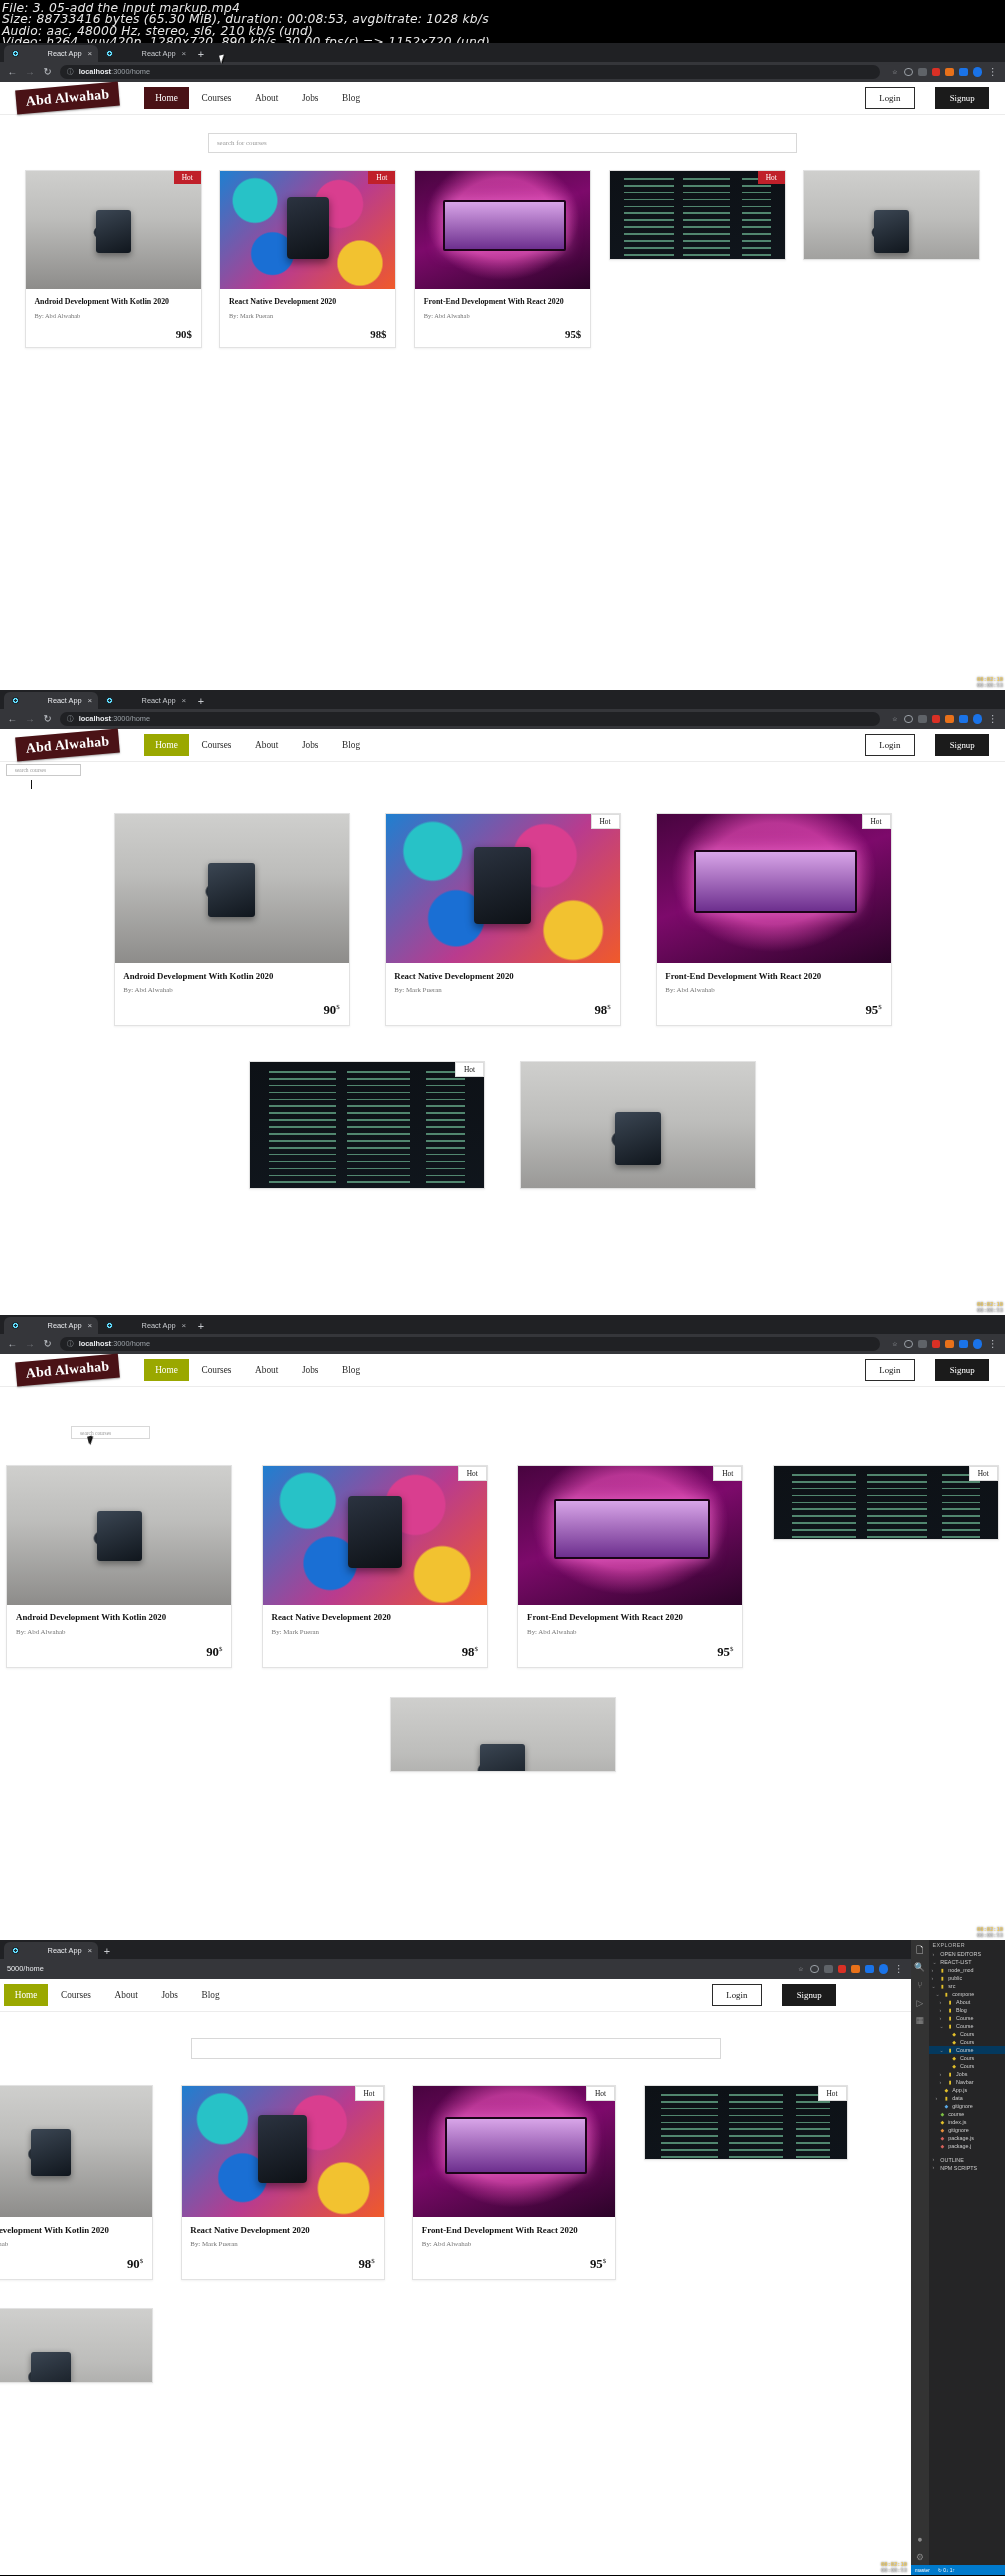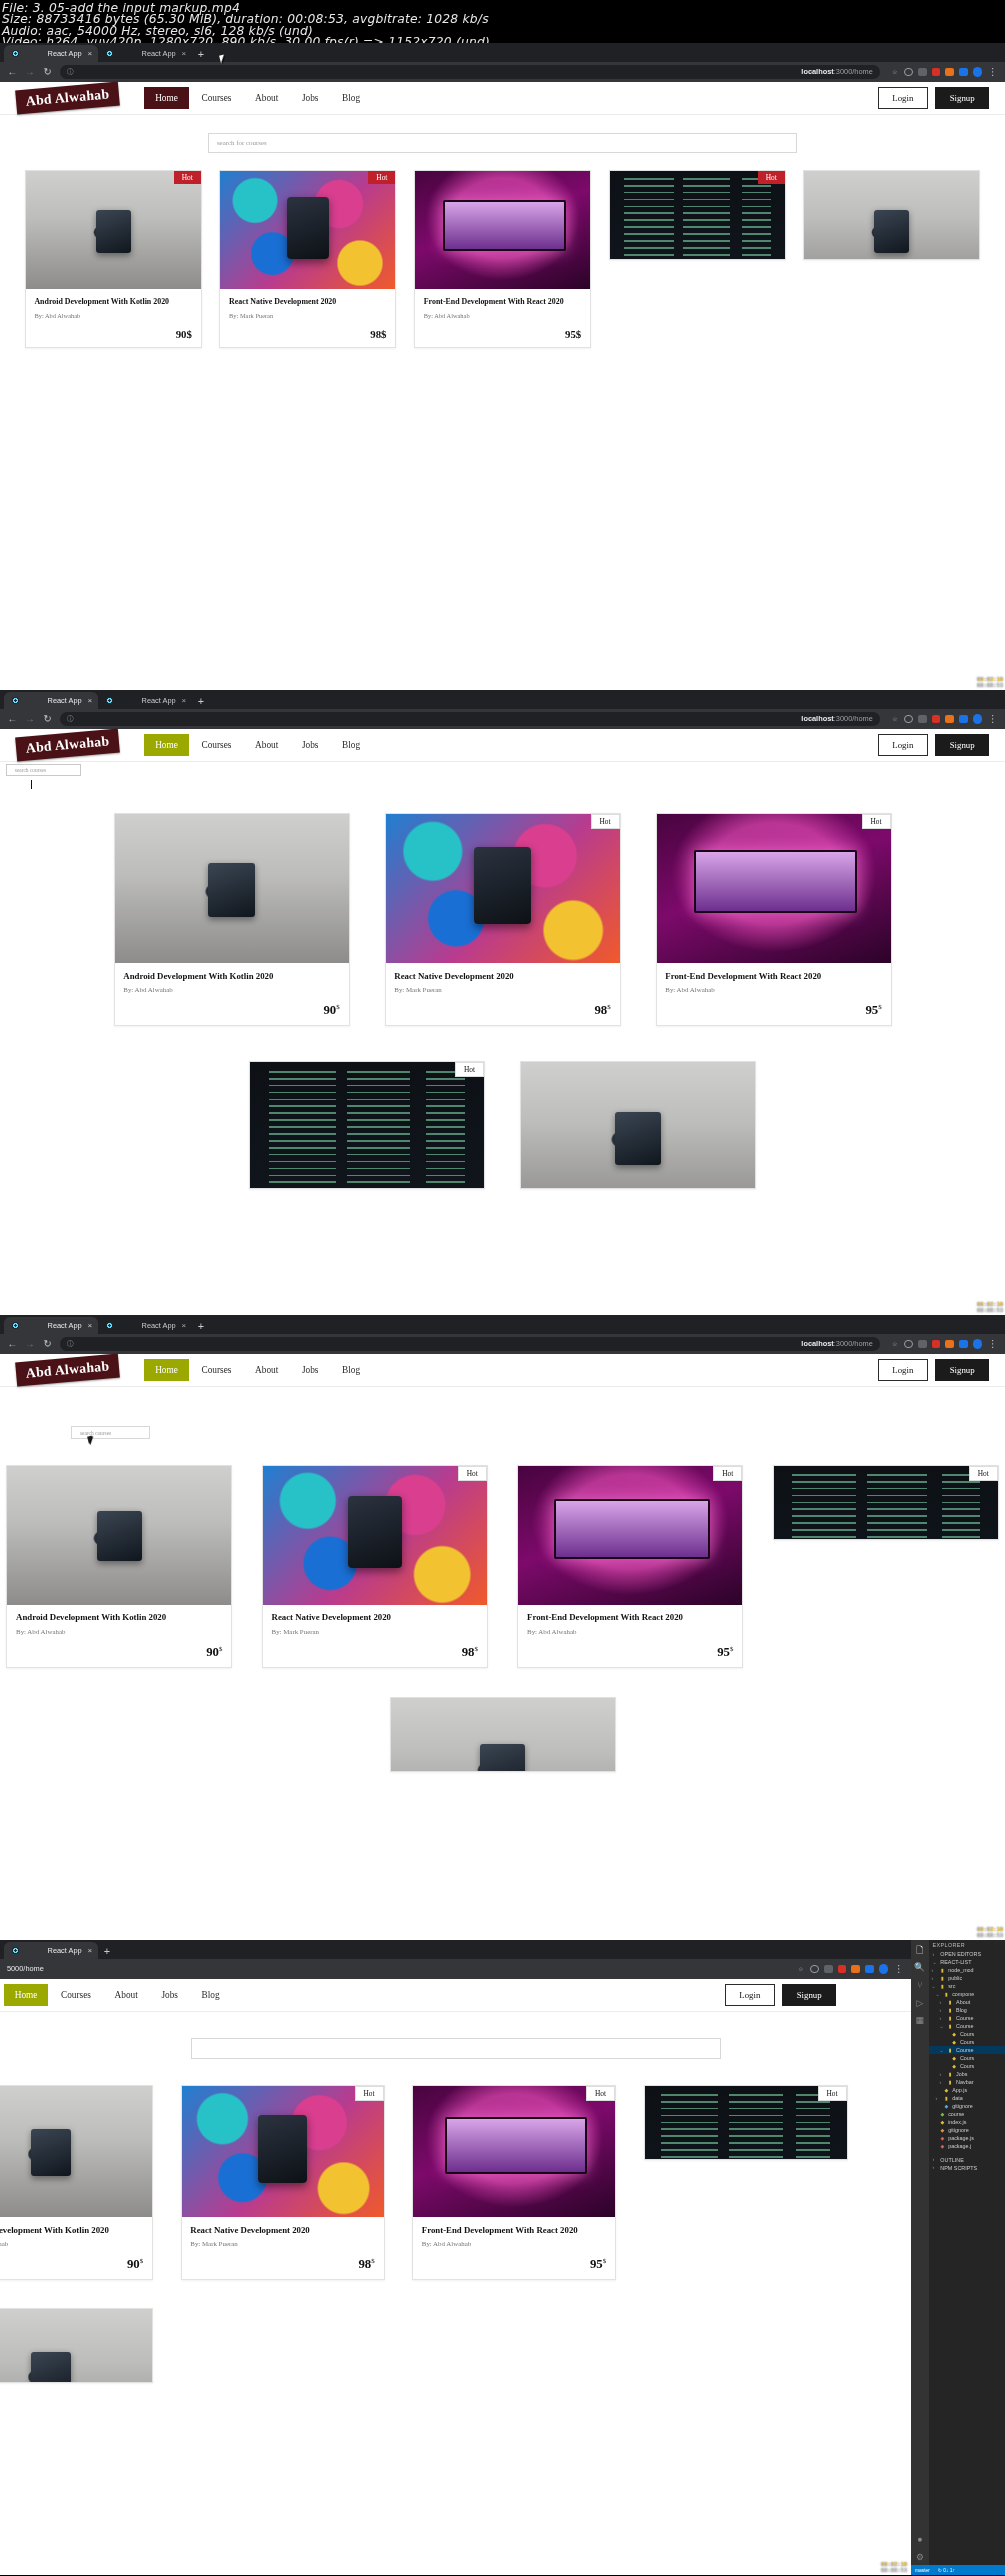--- a/index.html
+++ b/index.html
@@ -39,21 +39,21 @@
   .tab .tlabel { flex: 1 1 auto; overflow: hidden; white-space: nowrap; margin-left: 24px; }
   .tab .tclose { font-size: 7.9px; opacity: .8; }
   .newtab { color: #c8cbcf; font-size: 10.8px; padding: 0 5.9px 2px 5.9px; line-height: 1; }
 
   .omnirow { height: 20.6px; display: flex; align-items: center; gap: 6.9px; padding: 0 6.9px; background: #35363a; }
   .navbtn { color: #bdc1c6; font-size: 9.8px; width: 10.8px; text-align: center; }
   .navbtn.dim { opacity: .45; }
   .omnibox {
     flex: 1 1 auto; height: 13.7px; background: #202124; border-radius: 7.9px;
     display: flex; align-items: center; gap: 4.9px; padding: 0 6.9px;
-    font-size: 7.4px; color: #9aa0a6; justify-content: space-between;
+    font-size: 7.4px; color: #9aa0a6;
   }
   .omnibox .secure { font-size: 6.9px; opacity: .8; }
   .omnibox b { color: #e8eaed; font-weight: 700; }
   .omniicons { display: flex; align-items: center; gap: 4.9px; padding-left: 3.9px; }
   .oi { width: 8.8px; height: 8.8px; border-radius: 50%; font-size: 5.9px; color: #bdc1c6; display: flex; align-items: center; justify-content: center; }
   .oi.sq { border-radius: 2px; }
   .oi.red { background: #d93025; }
   .oi.blue { background: #1a73e8; }
   .oi.gray { background: #5f6368; }
   .oi.ring { border: 1px solid #9aa0a6; }
@@ -75,21 +75,21 @@
     white-space: nowrap;
   }
   .navlinks { display: flex; align-items: center; gap: 2px; margin-left: 25.5px; }
   .navlink {
     font-family: "Liberation Serif", serif; font-size: 9.3px; color: #2b2b2b;
     padding: 5.9px 10.8px; white-space: nowrap;
   }
   .navlink.active { background: #4a1216; color: #fff; }
   .navlink.active.olive { background: #9aa800; color: #fff; }
   .navspacer { flex: 1 1 auto; }
-  .authbtns { display: flex; align-items: flex-start; gap: 7px; }
+  .authbtns { display: flex; align-items: flex-start; gap: 20px; }
   .btn {
     font-family: "Liberation Serif", serif; font-size: 8.8px;
     padding: 4.9px 13.7px; border: 1px solid #2b2b2b; background: #fff; color: #111;
   }
   .btn.primary { background: #1b1b1b; color: #fff; border-color: #1b1b1b; }
 
   
   .searchwrap { padding: 17.7px 0 0 0; display: flex; justify-content: center; }
   .searchinput {
     width: 589px; height: 19.6px; border: 1px solid #d8d8d8; background: #fff;
@@ -193,21 +193,21 @@
   .blue { color: #5aa9e6; } .yel { color: #e3c02a; } .grn { color: #7bc043; }
   .org { color: #e8913a; } .red2 { color: #d6605a; }
   .vs-status { height: 9.8px; background: #007acc; display: flex; align-items: center; gap: 7.9px; padding: 0 3.9px; font-size: 4.9px; color: #fff; }
 </style>
 </head>
 <body>
 
 <div class="meta">
   <div>File: 3. 05-add the input markup.mp4</div>
   <div>Size: 88733416 bytes (65.30 MiB), duration: 00:08:53, avgbitrate: 1028 kb/s</div>
-  <div>Audio: aac, 54000 Hz, stereo, sl6, 128 kb/s (und)</div>
+  <div>Audio: aac, 48000 Hz, stereo, sl6, 210 kb/s (und)</div>
   <div>Video: h264, yuv420p, 1280x720, 890 kb/s, 30.00 fps(r) =&gt; 1152x720 (und)</div>
 </div>
 
 <div class="panel" style="height:647px">
 
   <div class="chrome">
     <div class="tabstrip">
       <div class="tab active">
         <span class="fav"></span>
         <span class="tlabel">React App</span>

